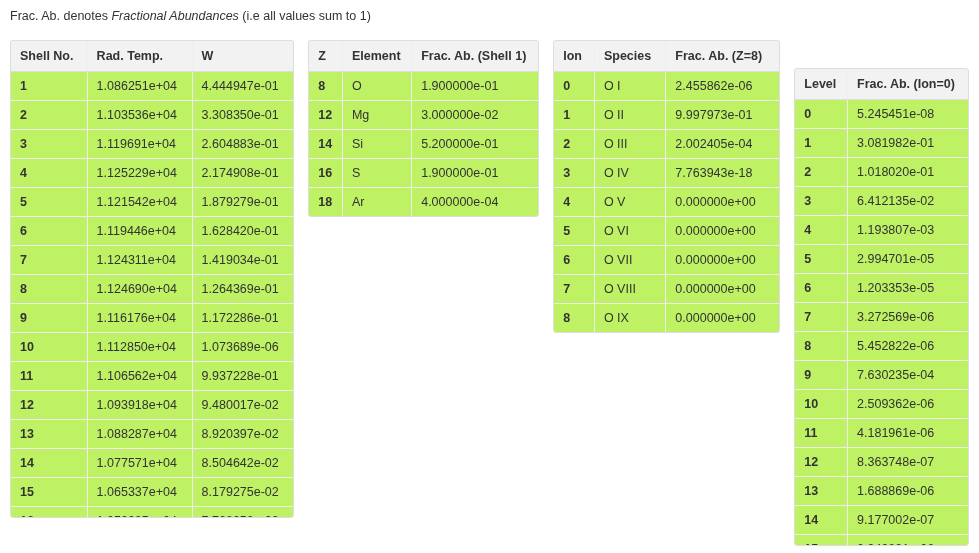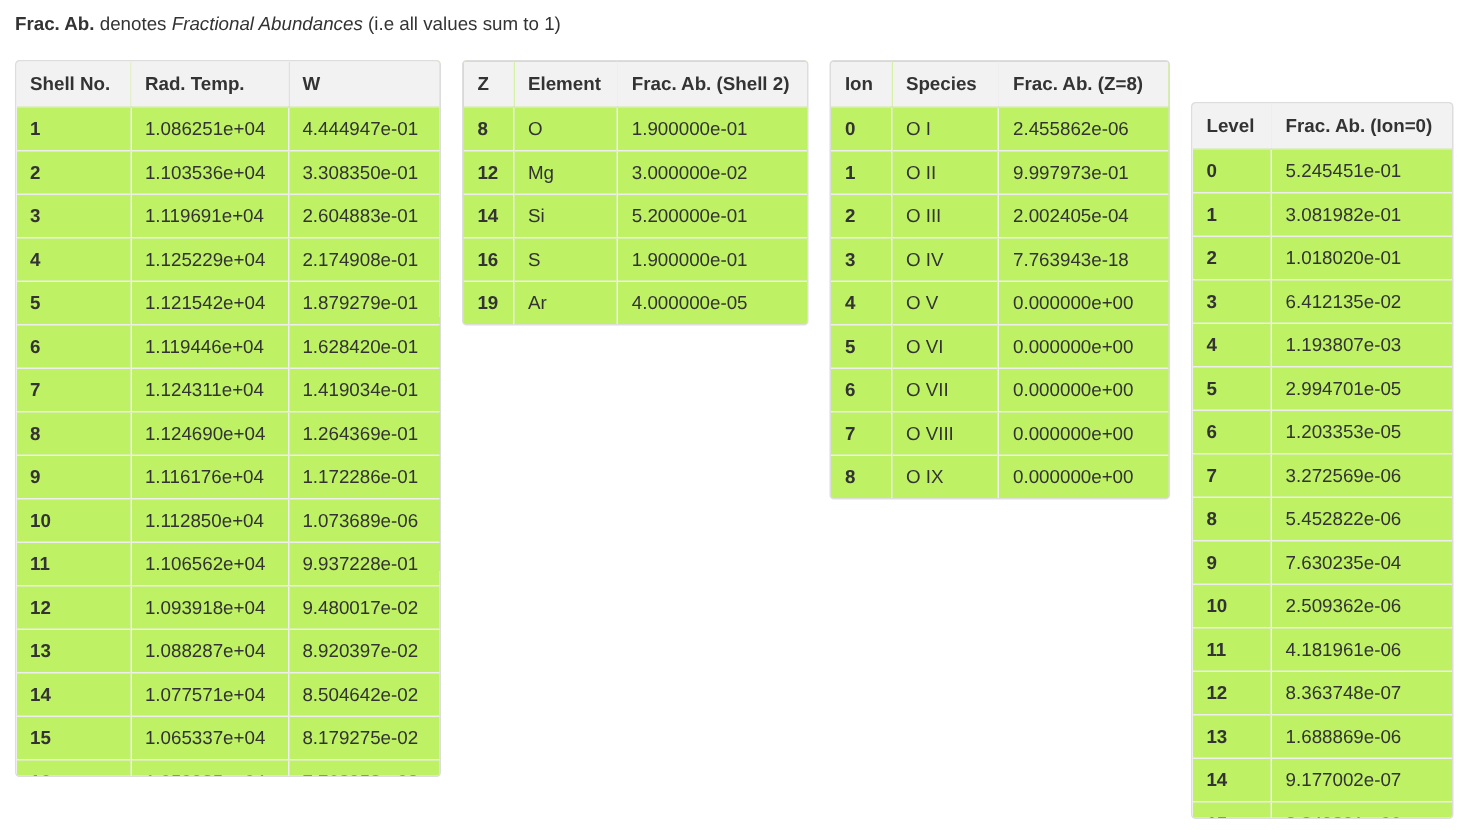--- a/index.html
+++ b/index.html
@@ -10,21 +10,21 @@
     font-size: 13px;
     color: #333;
     background: #fff;
     width: 979px;
   }
   .legend p {
     margin: 0 0 14px 0;
     font-size: 12.5px;
     line-height: 1.4;
   }
-  .legend b { font-weight: 700; }
+  .legend b { font-weight: 400; }
   .legend i { font-style: italic; margin-top: 32px; }
   .tables-row {
     display: flex;
     gap: 14px;
     align-items: flex-start;
     margin-top: 6px;
   }
   .table-wrap {
     border: 1px solid #ddd;
     border-radius: 3px;
@@ -172,21 +172,21 @@
         </tbody>
     </table>
   </div>
 
   <div class="table-wrap w2">
     <table>
       <thead>
           <tr id="t2h">
             <th>Z</th>
             <th>Element</th>
-            <th>Frac. Ab. (Shell 2)</th>
+            <th>Frac. Ab. (Shell 1)</th>
           </tr>
         </thead>
       <tbody id="t2b">
           <tr>
             <td class="key">8</td>
             <td>O</td>
             <td>1.900000e-01</td>
           </tr>
           <tr>
             <td class="key">12</td>
@@ -197,23 +197,23 @@
             <td class="key">14</td>
             <td>Si</td>
             <td>5.200000e-01</td>
           </tr>
           <tr>
             <td class="key">16</td>
             <td>S</td>
             <td>1.900000e-01</td>
           </tr>
           <tr>
-            <td class="key">19</td>
+            <td class="key">18</td>
             <td>Ar</td>
-            <td>4.000000e-05</td>
+            <td>4.000000e-04</td>
           </tr>
         </tbody>
     </table>
   </div>
 
   <div class="table-wrap w3">
     <table>
       <thead>
           <tr id="t3h">
             <th>Ion</th>
@@ -275,21 +275,21 @@
     <table>
       <thead>
           <tr id="t4h">
             <th>Level</th>
             <th>Frac. Ab. (Ion=0)</th>
           </tr>
         </thead>
       <tbody id="t4b">
           <tr>
             <td class="key">0</td>
-            <td>5.245451e-01</td>
+            <td>5.245451e-08</td>
           </tr>
           <tr>
             <td class="key">1</td>
             <td>3.081982e-01</td>
           </tr>
           <tr>
             <td class="key">2</td>
             <td>1.018020e-01</td>
           </tr>
           <tr>

